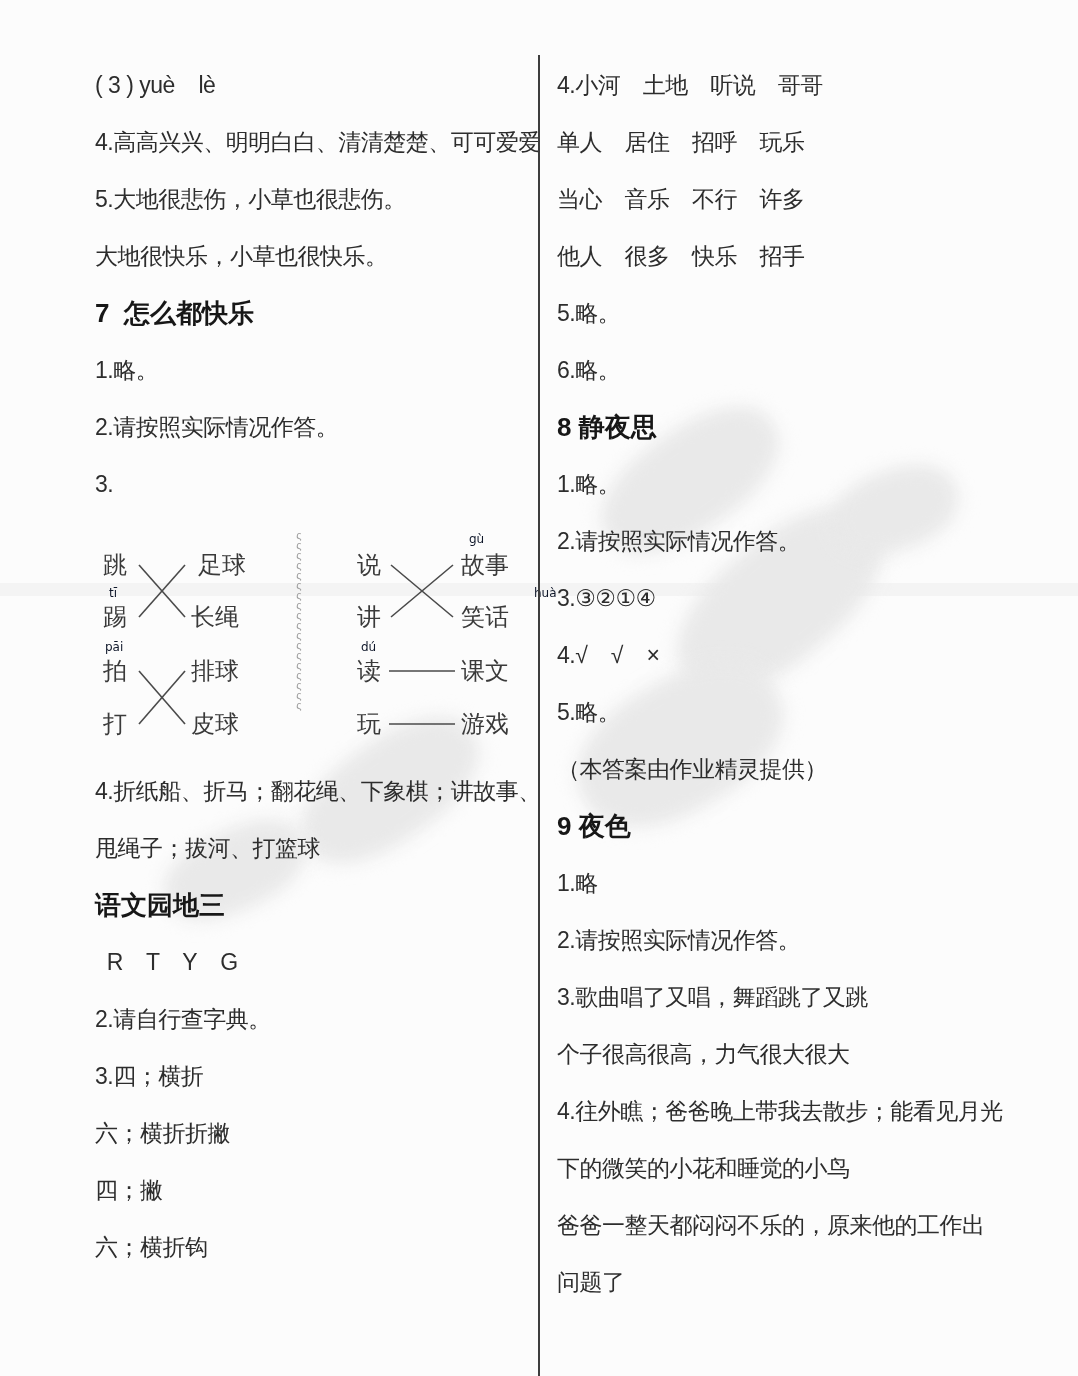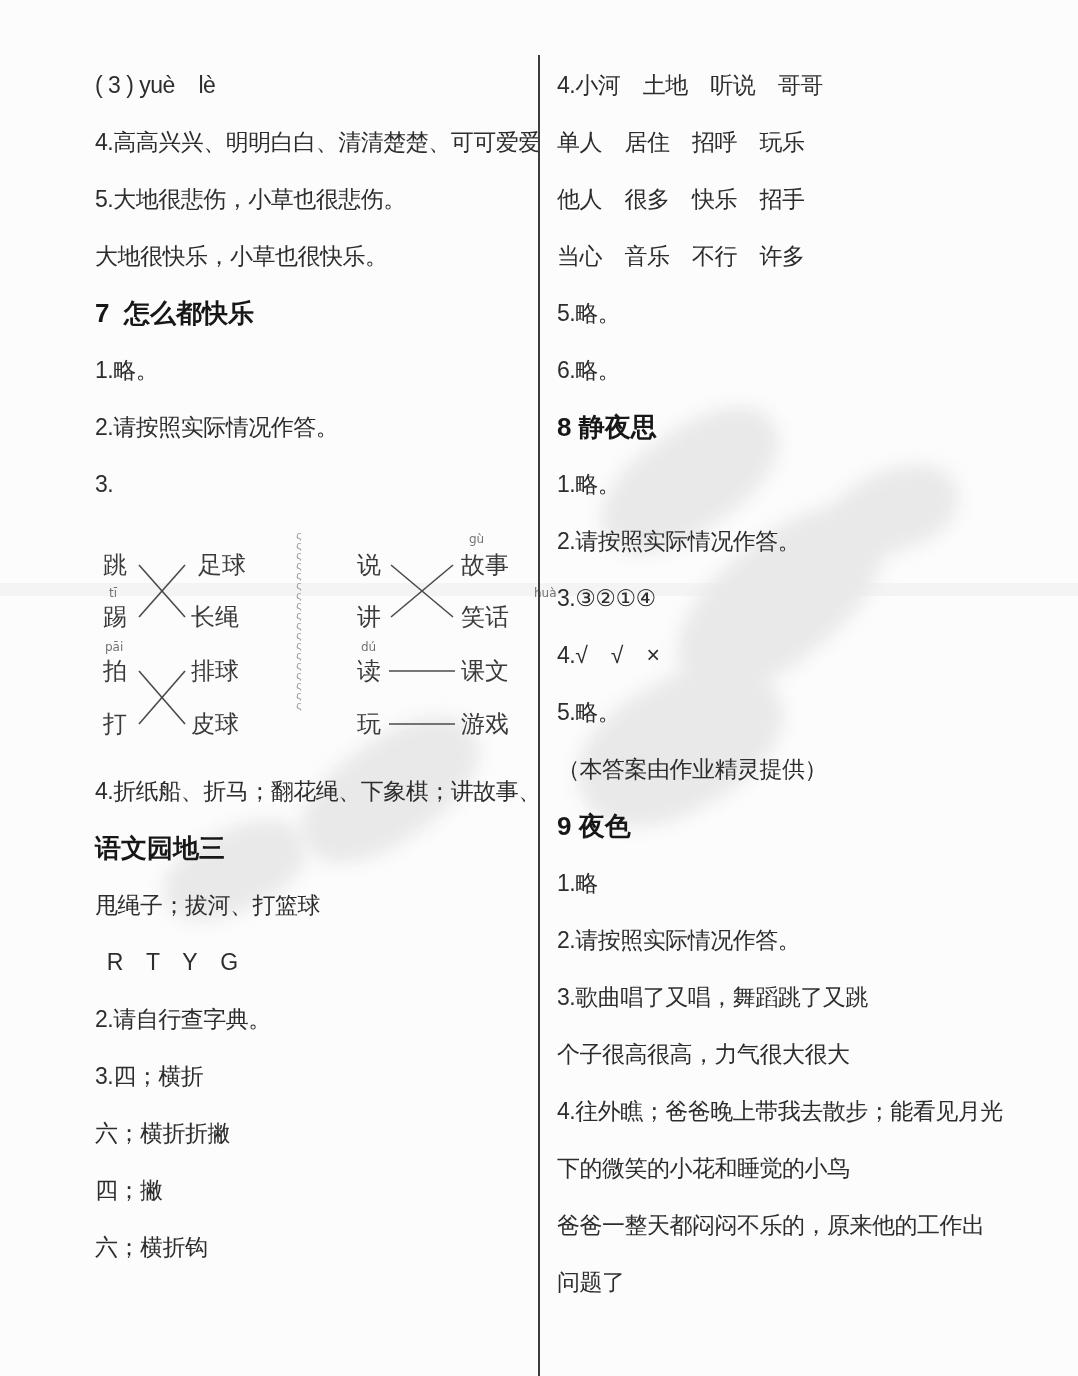--- a/index.html
+++ b/index.html
@@ -28,21 +28,21 @@
     position:absolute;left:538px;top:55px;bottom:0;
     width:2px;background:#3d3d3d;z-index:4;
   }
   
   .diagram{position:relative;height:250px;}
   .dg-word{
     position:absolute;font-size:24px;line-height:28px;white-space:pre;
     font-family:"Liberation Serif","DejaVu Serif",serif;color:#3a3a3a;
   }
   .dg-pinyin{
-    position:absolute;font-size:12px;line-height:12px;color:#737373;
+    position:absolute;font-size:12px;line-height:12px;color:#0f172a;
     font-family:"DejaVu Sans",sans-serif;letter-spacing:0;
   }
   .dg-lines{position:absolute;left:0;top:0;z-index:1;}
   .squiggle{
     position:absolute;left:198px;top:16px;height:218px;overflow:hidden;
     writing-mode:vertical-rl;text-orientation:upright;
     font-size:11px;line-height:11px;letter-spacing:-2px;color:#9b9b9b;
   }
   
   .smudge{position:absolute;background:#e9e9e9;filter:blur(9px);border-radius:45%;z-index:1;}
@@ -107,35 +107,35 @@
 
       <span class="dg-pinyin" style="left:374px;top:20px">gù</span>
       <span class="dg-word" style="left:366px;top:38px">故事</span>
       <span class="dg-pinyin" style="left:439px;top:74px">huà</span>
       <span class="dg-word" style="left:366px;top:90px">笑话</span>
       <span class="dg-word" style="left:366px;top:144px">课文</span>
       <span class="dg-word" style="left:366px;top:197px">游戏</span>
     </div>
 
     <div class="line">4.折纸船、折马；翻花绳、下象棋；讲故事、</div>
+    <div class="line">甩绳子；拔河、打篮球</div>
     <div class="line heading">语文园地三</div>
-    <div class="line">甩绳子；拔河、打篮球</div>
     <div class="line">  R    T    Y    G</div>
     <div class="line">2.请自行查字典。</div>
     <div class="line">3.四；横折</div>
     <div class="line">六；横折折撇</div>
     <div class="line">四；撇</div>
     <div class="line">六；横折钩</div>
   </div>
 
   <div class="col col-right">
     <div class="line">4.小河　土地　听说　哥哥</div>
     <div class="line">单人　居住　招呼　玩乐</div>
+    <div class="line">当心　音乐　不行　许多</div>
     <div class="line">他人　很多　快乐　招手</div>
-    <div class="line">当心　音乐　不行　许多</div>
     <div class="line">5.略。</div>
     <div class="line">6.略。</div>
     <div class="line heading" style="width:460px">8 静夜思</div>
     <div class="line">1.略。</div>
     <div class="line">2.请按照实际情况作答。</div>
     <div class="line">3.③②①④</div>
     <div class="line">4.√    √    ×</div>
     <div class="line">5.略。</div>
     <div class="line">（本答案由作业精灵提供）</div>
     <div class="line heading" style="width:460px">9 夜色</div>

